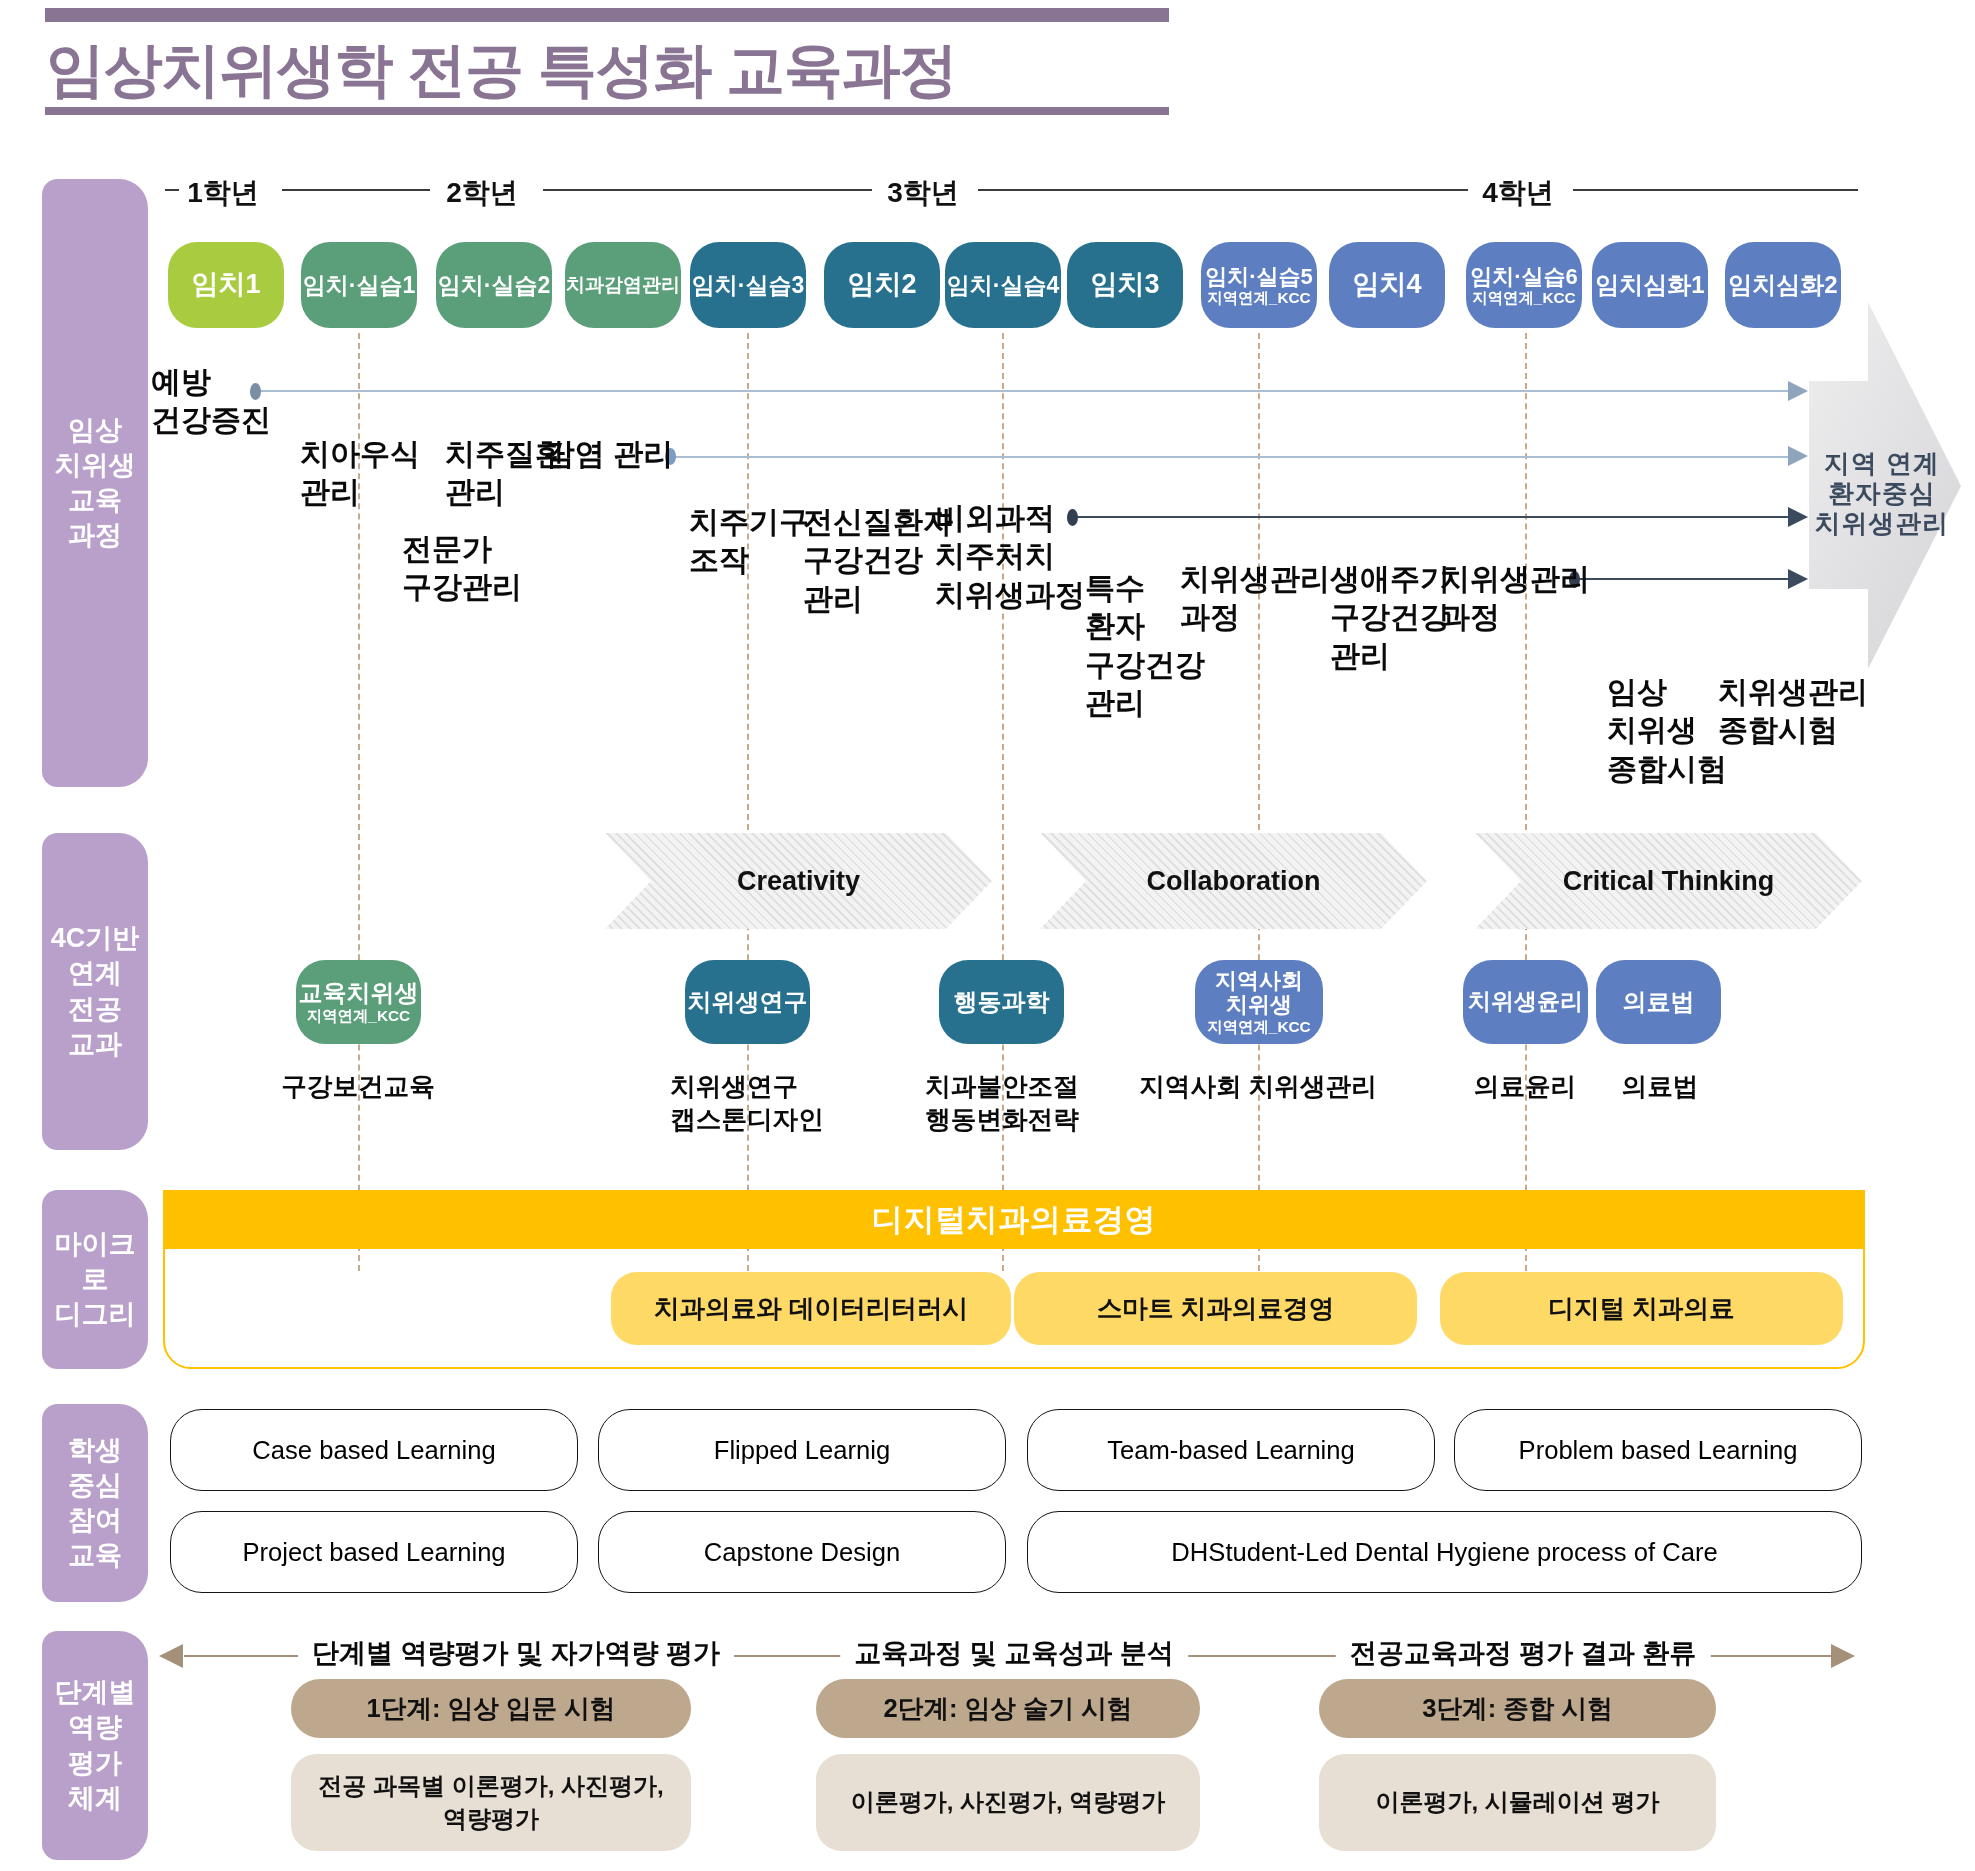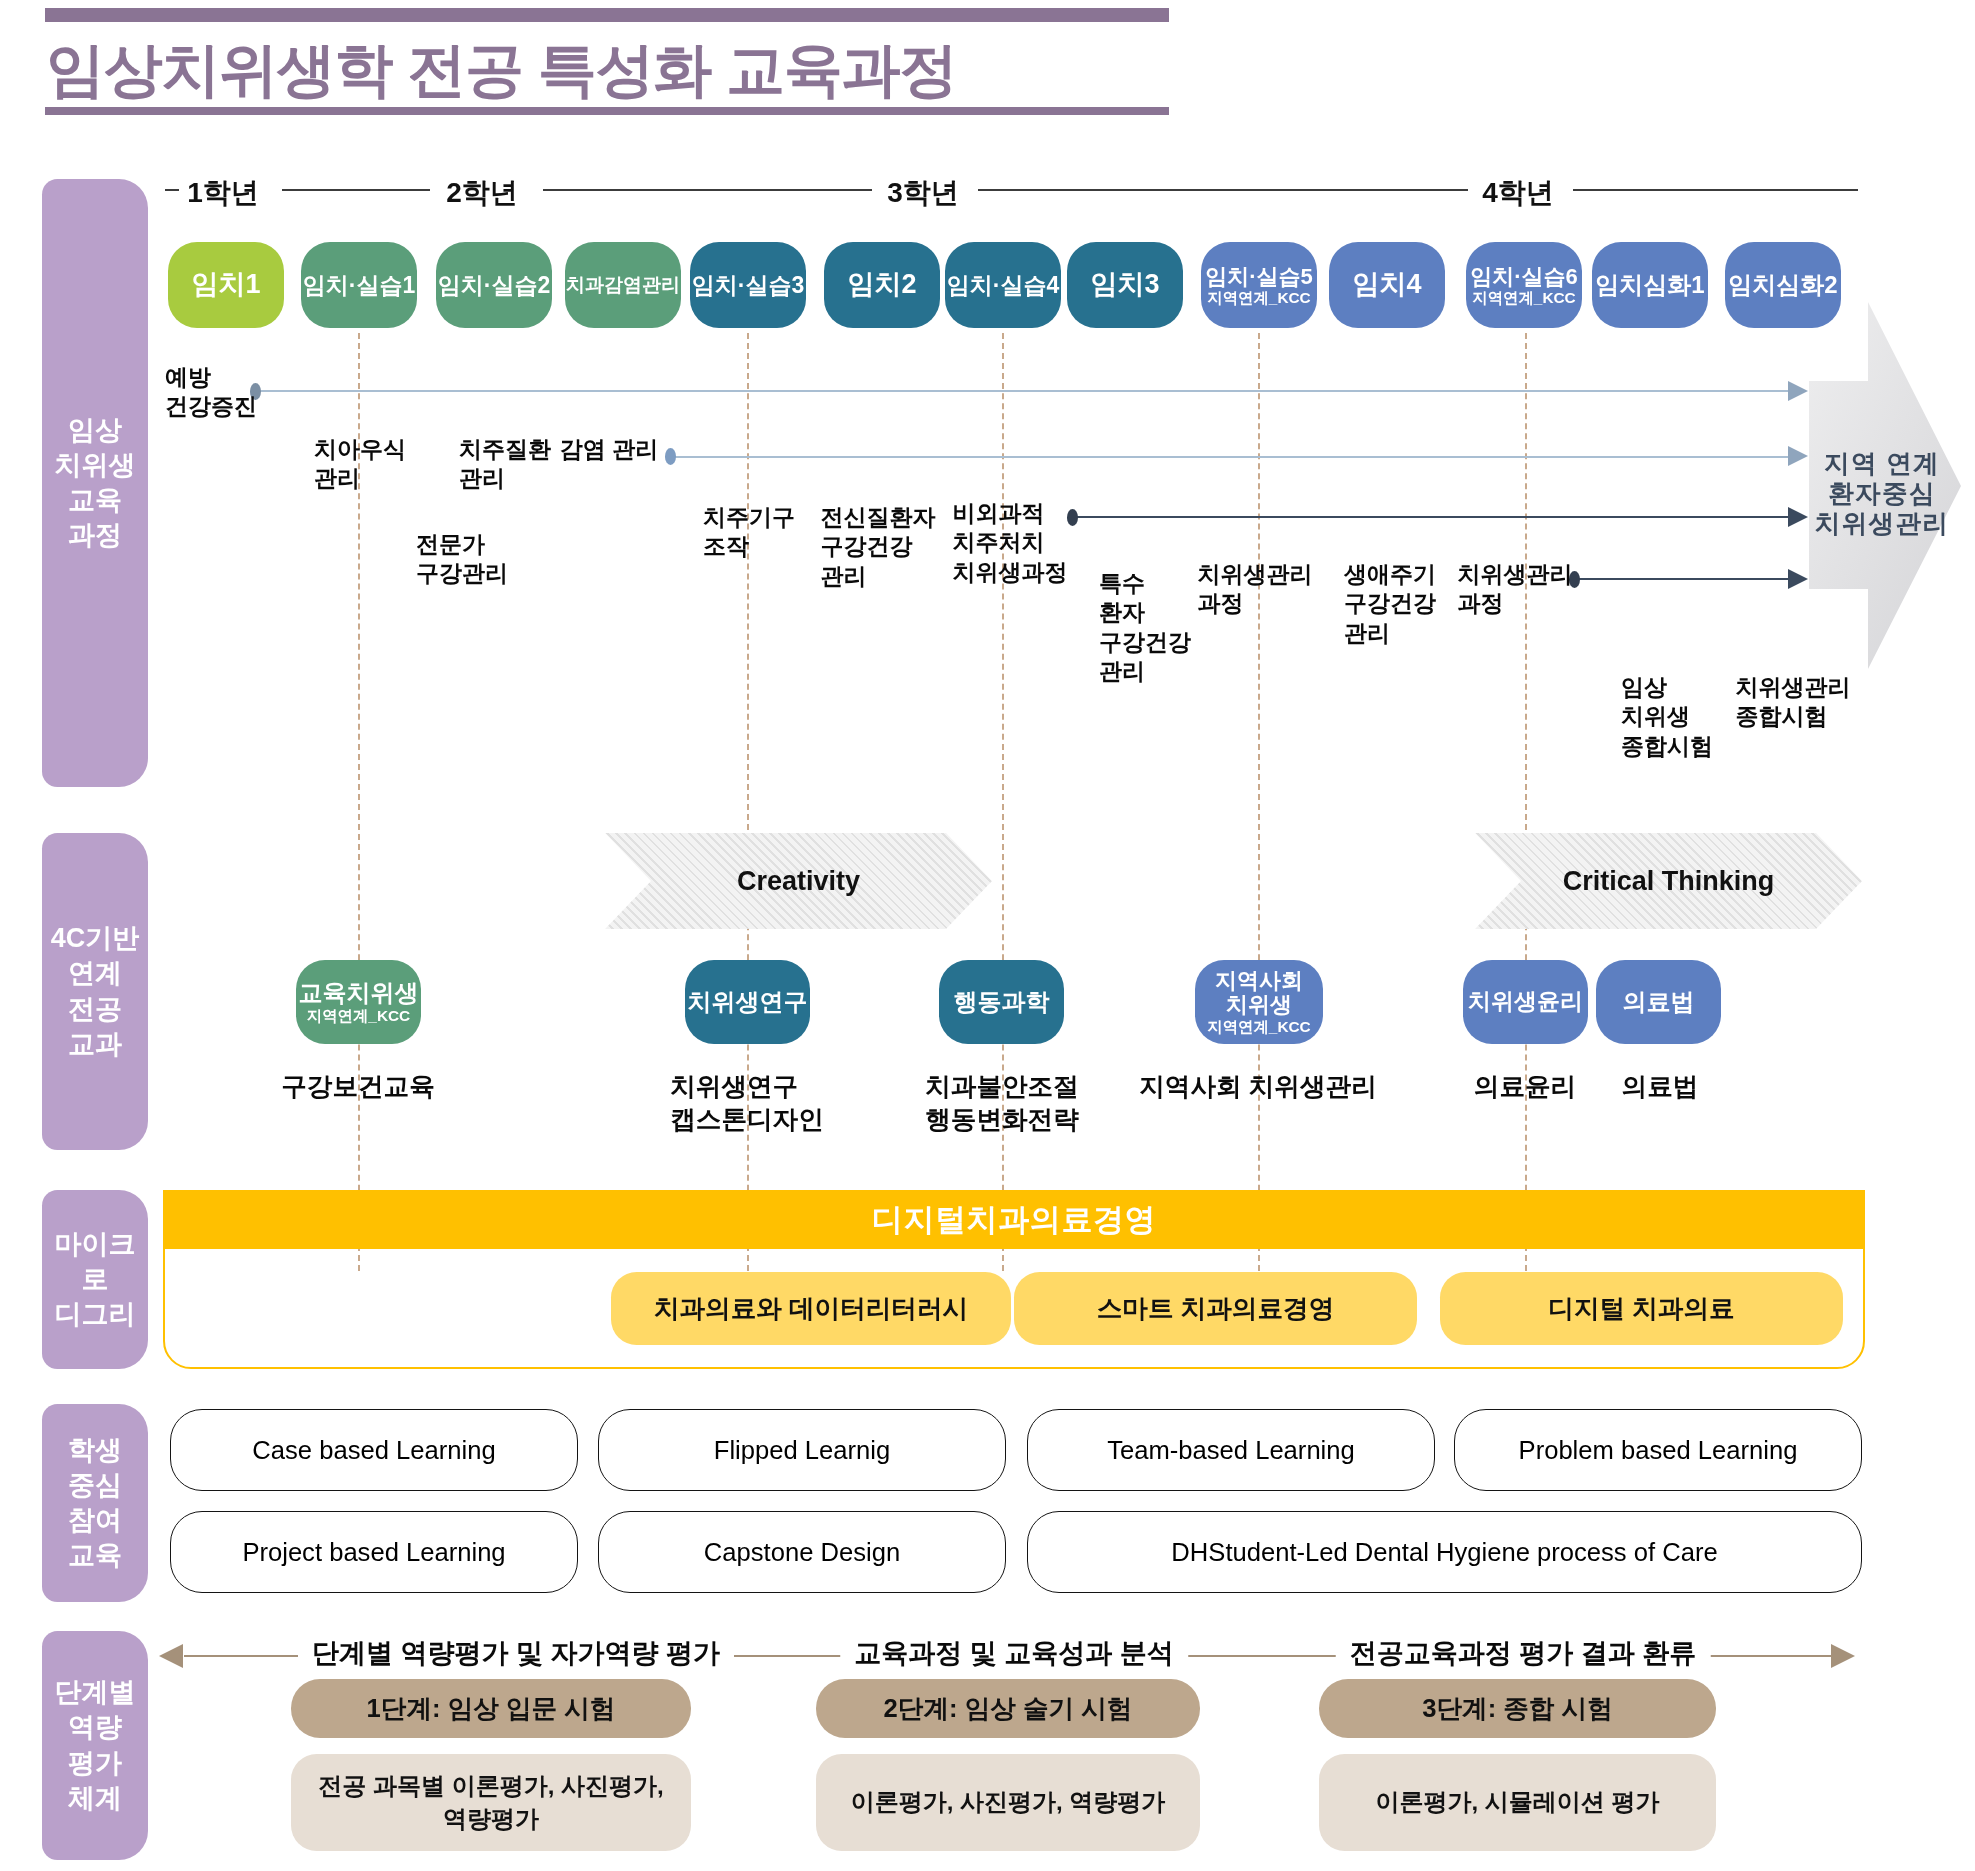--- a/index.html
+++ b/index.html
@@ -28,21 +28,21 @@
   .pill .sub, .fpill .sub{font-size:15.4px;font-weight:bold;}
 
   
   .dash-col{top:333px;height:938px;width:0;border-left:2.6px dashed #c9a98c;}
 
   
   .tl-line{height:1.9px;}
   .tl-steel{background:#a9bed2;} .tl-navy{background:#3b4a5e;}
   .tl-dot{width:11px;height:16.6px;border-radius:50%;}
   .tl-head{width:0;height:0;border-top:10.2px solid transparent;border-bottom:10.2px solid transparent;}
-  .topic{font-size:23px;font-weight:600;color:#0a0a0a;line-height:1.28;}
+  .topic{font-size:30px;font-weight:600;color:#0a0a0a;line-height:1.28;}
   .big-arrow{left:1809px;top:302px;width:152px;height:367px;
              background:linear-gradient(115deg,#eeeeef 0%,#d4d4d7 100%);
              clip-path:polygon(0 79px,59px 79px,59px 0,152px 184px,59px 367px,59px 287px,0 287px);}
   .big-arrow-label{font-size:25.6px;font-weight:bold;color:#3b4a5e;line-height:1.18;letter-spacing:1.3px;}
 
   
   .chev{top:833px;height:96px;background:repeating-linear-gradient(45deg,#f3f3f3 0 4.5px,#e0e0e0 4.5px 6.4px);
         clip-path:polygon(0 0,calc(100% - 46px) 0,100% 50%,calc(100% - 46px) 100%,0 100%,46px 50%);
         font-size:27px;font-weight:bold;color:#111;}
   .fpill{top:960px;height:84px;border-radius:29px;color:#fff;font-weight:bold;flex-direction:column;line-height:1.12;}
@@ -202,20 +202,21 @@
 종합시험</div>
   <div class="abs cx pre topic" style="left:1793px;top:673px;">치위생관리
 종합시험</div>
 
   <div class="abs big-arrow"></div>
   <div class="abs ctr pre big-arrow-label" style="left:1814px;top:448px;width:136px;">지역 연계
 환자중심
 치위생관리</div>
 
   <div class="abs ctr chev" style="left:605px;width:387px;">Creativity</div>
+  <div class="abs ctr chev" style="left:1040px;width:387px;">Collaboration</div>
   <div class="abs ctr chev" style="left:1475px;width:387px;">Critical Thinking</div>
 
   <div class="abs ctr fpill green" style="left:296px;width:125px;font-size:24px;">
     <span>교육치위생</span>
     <span class="sub">지역연계_KCC</span>
   </div>
   <div class="abs ctr fpill teal" style="left:685px;width:125px;font-size:24px;">
     <span>치위생연구</span>
   </div>
   <div class="abs ctr fpill teal" style="left:939px;width:125px;font-size:24px;">

